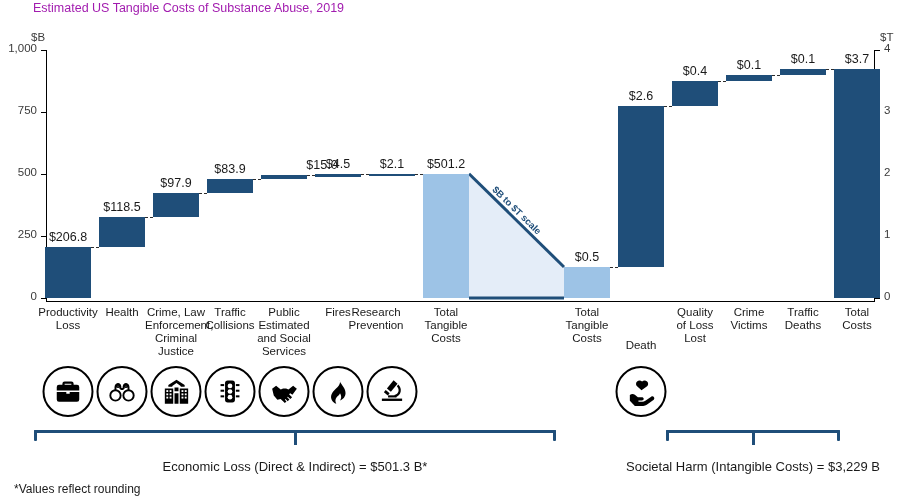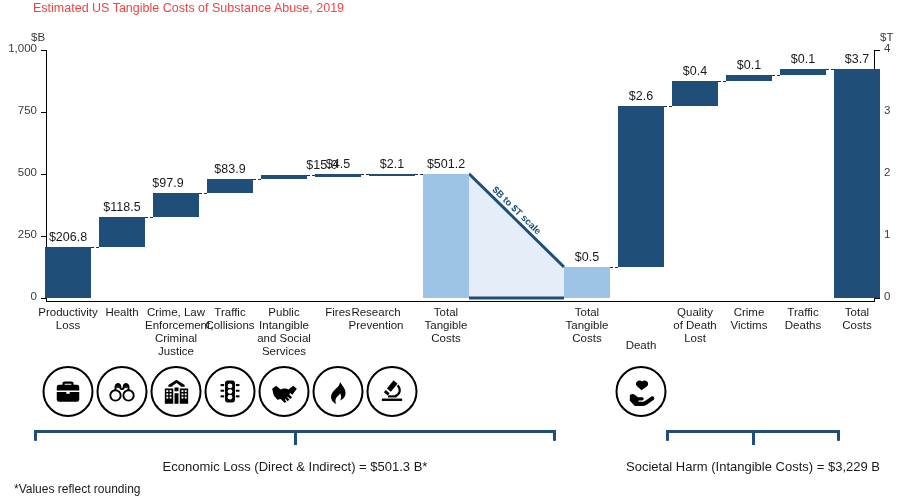--- a/index.html
+++ b/index.html
@@ -5,21 +5,21 @@
   html,body{margin:0;padding:0;}
   body{
     width:905px;height:499px;background:#ffffff;
     font-family:"Liberation Sans","DejaVu Sans",sans-serif;
     color:#1a1a1a;overflow:hidden;position:relative;
   }
   .root{position:relative;width:905px;height:499px;}
 
   
   .chart-title{
-    position:absolute;font-size:12.5px;color:#ef4444;white-space:nowrap;
+    position:absolute;font-size:12.5px;color:#a21caf;white-space:nowrap;
   }
   #title-left{left:33px;top:1px;}
   #title-right{left:589px;top:1px;}
 
   
   .axis-unit{position:absolute;font-size:11.5px;color:#3b3b3b;}
   #unit-left{left:31px;top:31px;}
   #unit-right{left:880px;top:31px;}
 
   
@@ -161,21 +161,21 @@
         <div class="connector" style="left: 369px; top: 127.678px; width: 8px;"></div>
         <div class="connector" style="left: 564px; top: 221px; width: 8px;"></div>
         <div class="connector" style="left: 618px; top: 59.8px; width: 8px;"></div>
         <div class="connector" style="left: 672px; top: 35px; width: 8px;"></div>
         <div class="connector" style="left: 726px; top: 28.8px; width: 8px;"></div>
         <div class="connector" style="left: 780px; top: 22.6px; width: 8px;"></div>
       </div>
     <div id="value-labels">
         <div class="val-label" style="left: 22px; top: 197.714px;">$206.8</div>
         <div class="val-label" style="left: 76px; top: 168.326px;">$118.5</div>
-        <div class="val-label" style="left: 122px; top: 144.046px;">$97.9</div>
+        <div class="val-label" style="left: 130px; top: 144.046px;">$97.9</div>
         <div class="val-label" style="left: 184px; top: 130.034px;">$83.9</div>
         <div class="val-label" style="left: 240px; top: 126.314px; margin-left: 36px;">$15.0</div>
         <div class="val-label" style="left: 292px; top: 125.198px;">$4.5</div>
         <div class="val-label" style="left: 346px; top: 124.678px;">$2.1</div>
         <div class="val-label" style="left: 400px; top: 124.702px;">$501.2</div>
         <div class="val-label" style="left: 541px; top: 218px;">$0.5</div>
         <div class="val-label" style="left: 595px; top: 56.8px;">$2.6</div>
         <div class="val-label" style="left: 649px; top: 32px;">$0.4</div>
         <div class="val-label" style="left: 703px; top: 25.8px;">$0.1</div>
         <div class="val-label" style="left: 757px; top: 19.6px;">$0.1</div>
@@ -197,21 +197,21 @@
         <div>Enforcement,</div>
         <div>Criminal</div>
         <div>Justice</div>
       </div>
       <div class="cat-label" style="left: 230px; top: 306px; width: 62px;">
         <div>Traffic</div>
         <div>Collisions</div>
       </div>
       <div class="cat-label" style="left: 284px; top: 306px; width: 62px;">
         <div>Public</div>
-        <div>Intangible</div>
+        <div>Estimated</div>
         <div>and Social</div>
         <div>Services</div>
       </div>
       <div class="cat-label" style="left: 338px; top: 306px; width: 62px;">
         <div>Fires</div>
       </div>
       <div class="cat-label" style="left: 376px; top: 306px; width: 62px;">
         <div>Research</div>
         <div>Prevention</div>
       </div>
@@ -223,21 +223,21 @@
       <div class="cat-label" style="left: 587px; top: 306px; width: 62px;">
         <div>Total</div>
         <div>Tangible</div>
         <div>Costs</div>
       </div>
       <div class="cat-label" style="left: 641px; top: 306px; width: 62px; margin-top: 33px;">
         <div>Death</div>
       </div>
       <div class="cat-label" style="left: 695px; top: 306px; width: 62px;">
         <div>Quality</div>
-        <div>of Death</div>
+        <div>of Loss</div>
         <div>Lost</div>
       </div>
       <div class="cat-label" style="left: 749px; top: 306px; width: 62px;">
         <div>Crime</div>
         <div>Victims</div>
       </div>
       <div class="cat-label" style="left: 803px; top: 306px; width: 62px;">
         <div>Traffic</div>
         <div>Deaths</div>
       </div>

